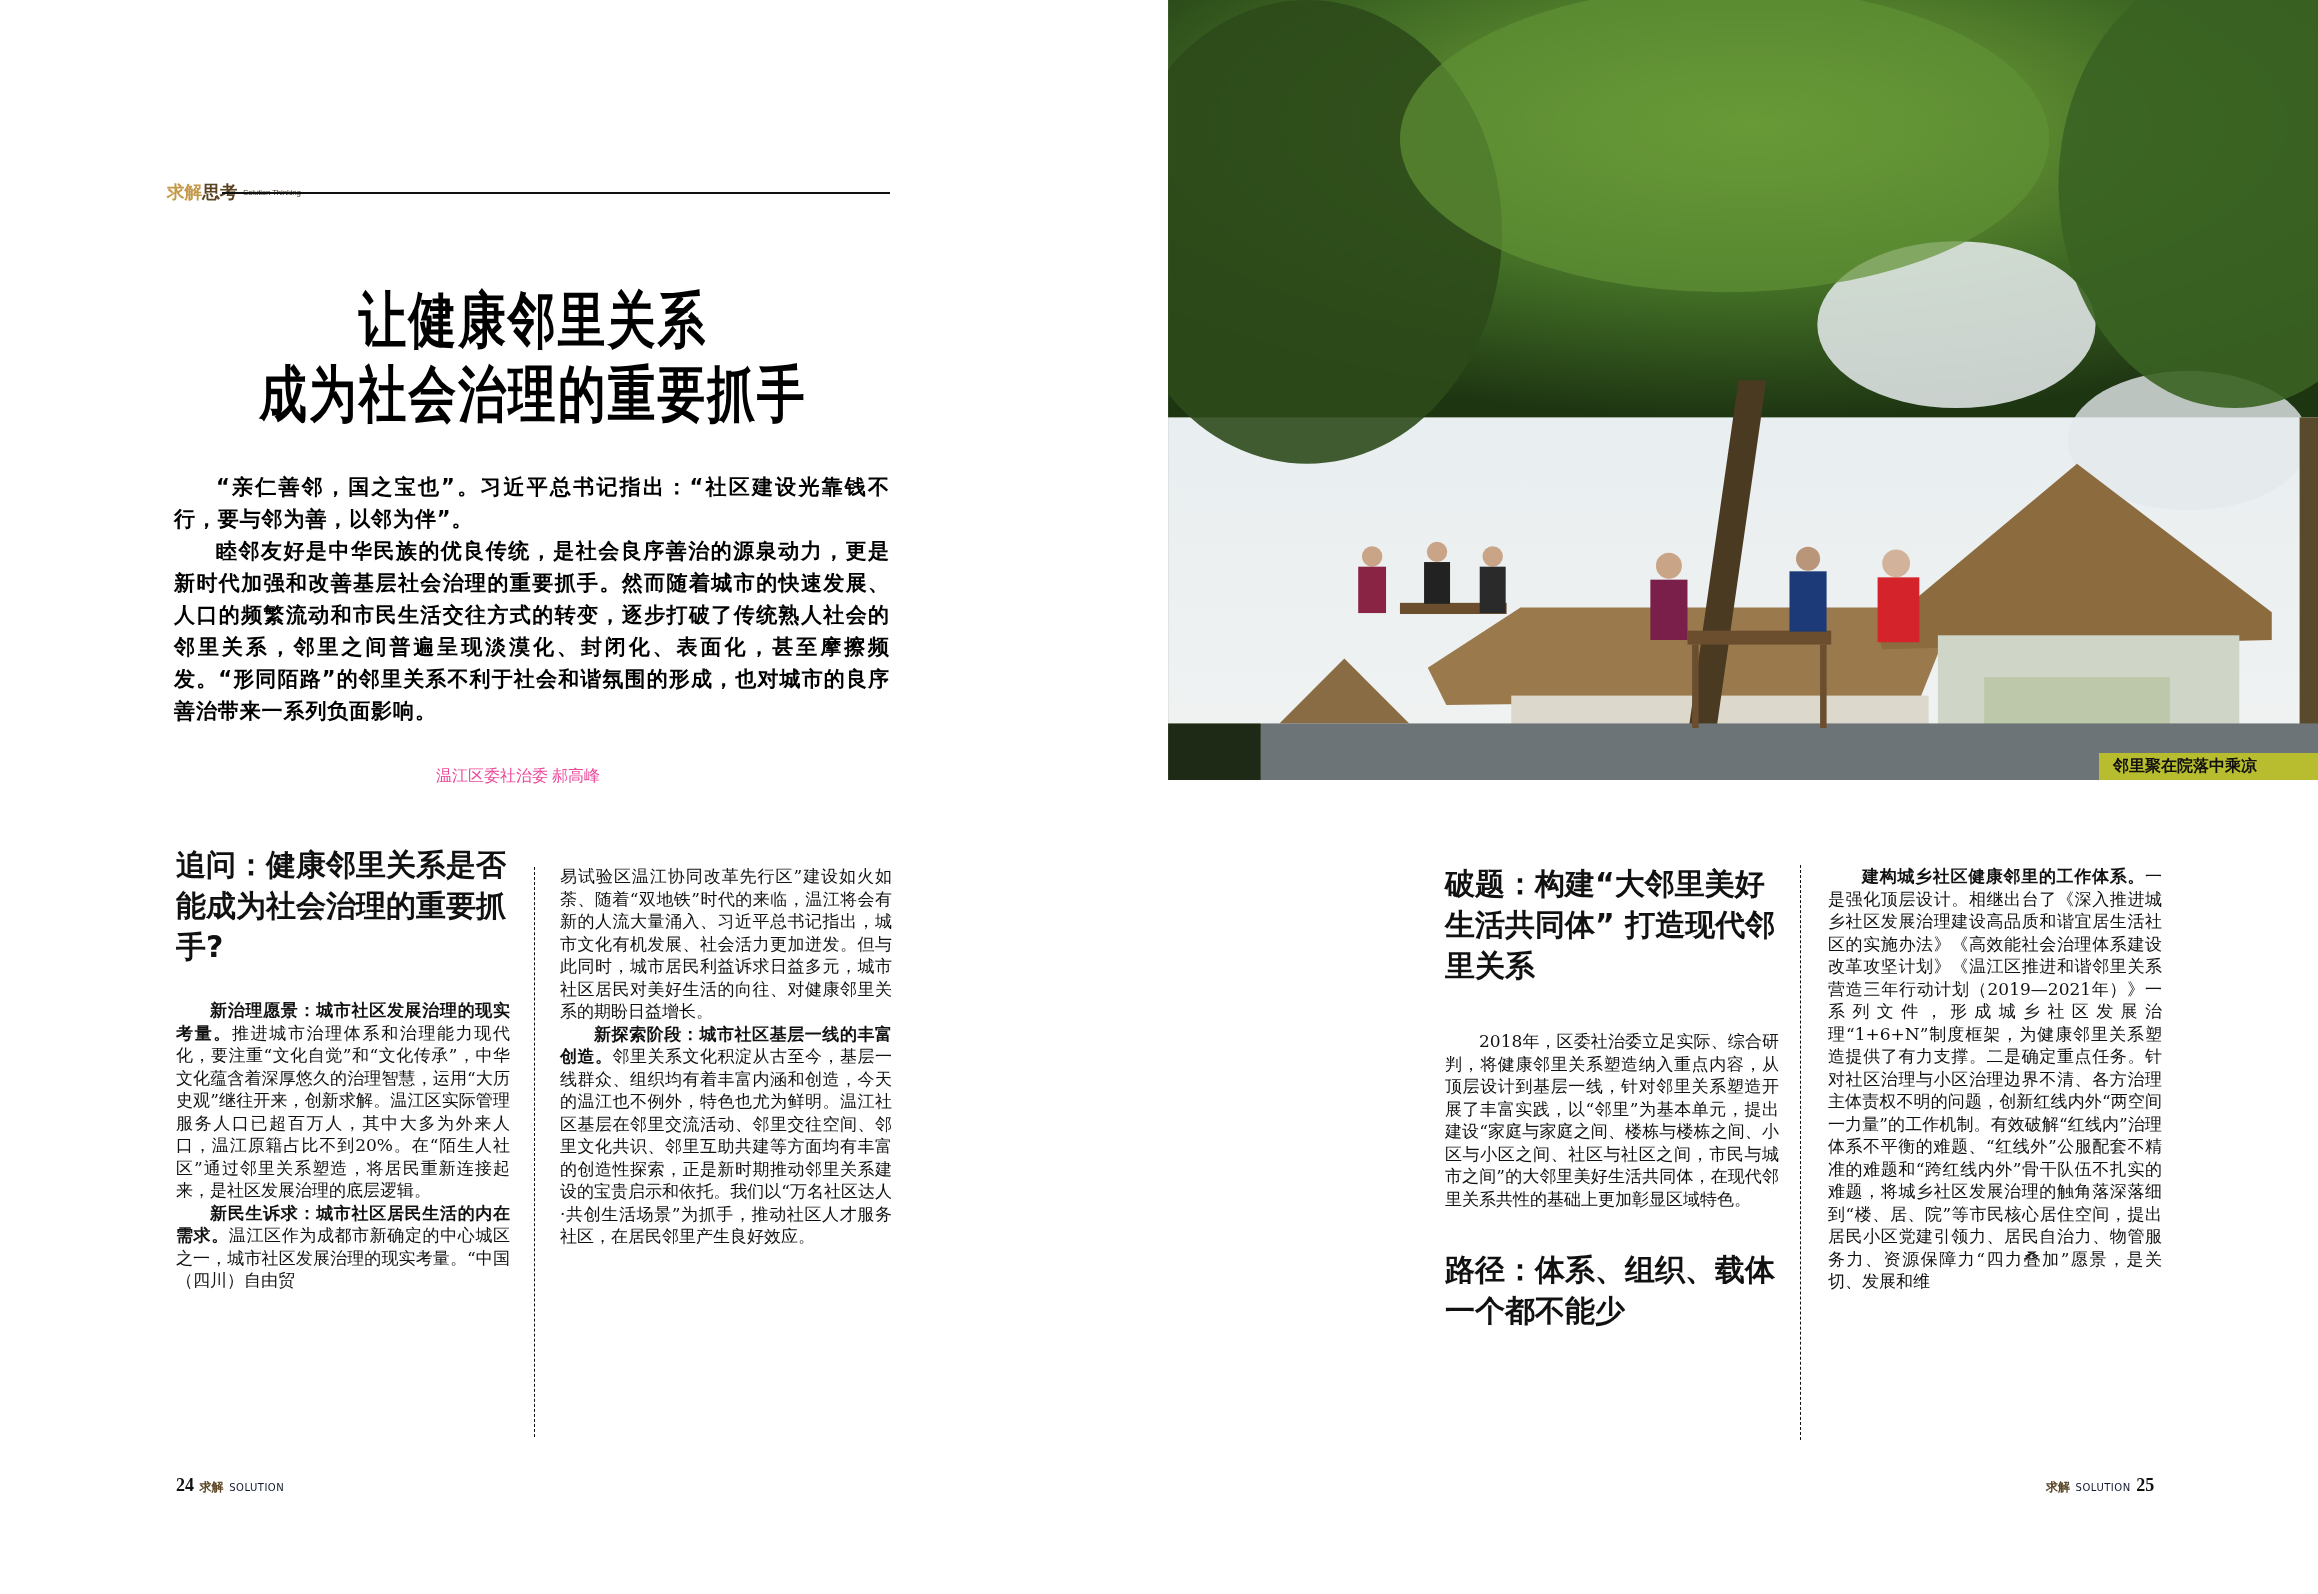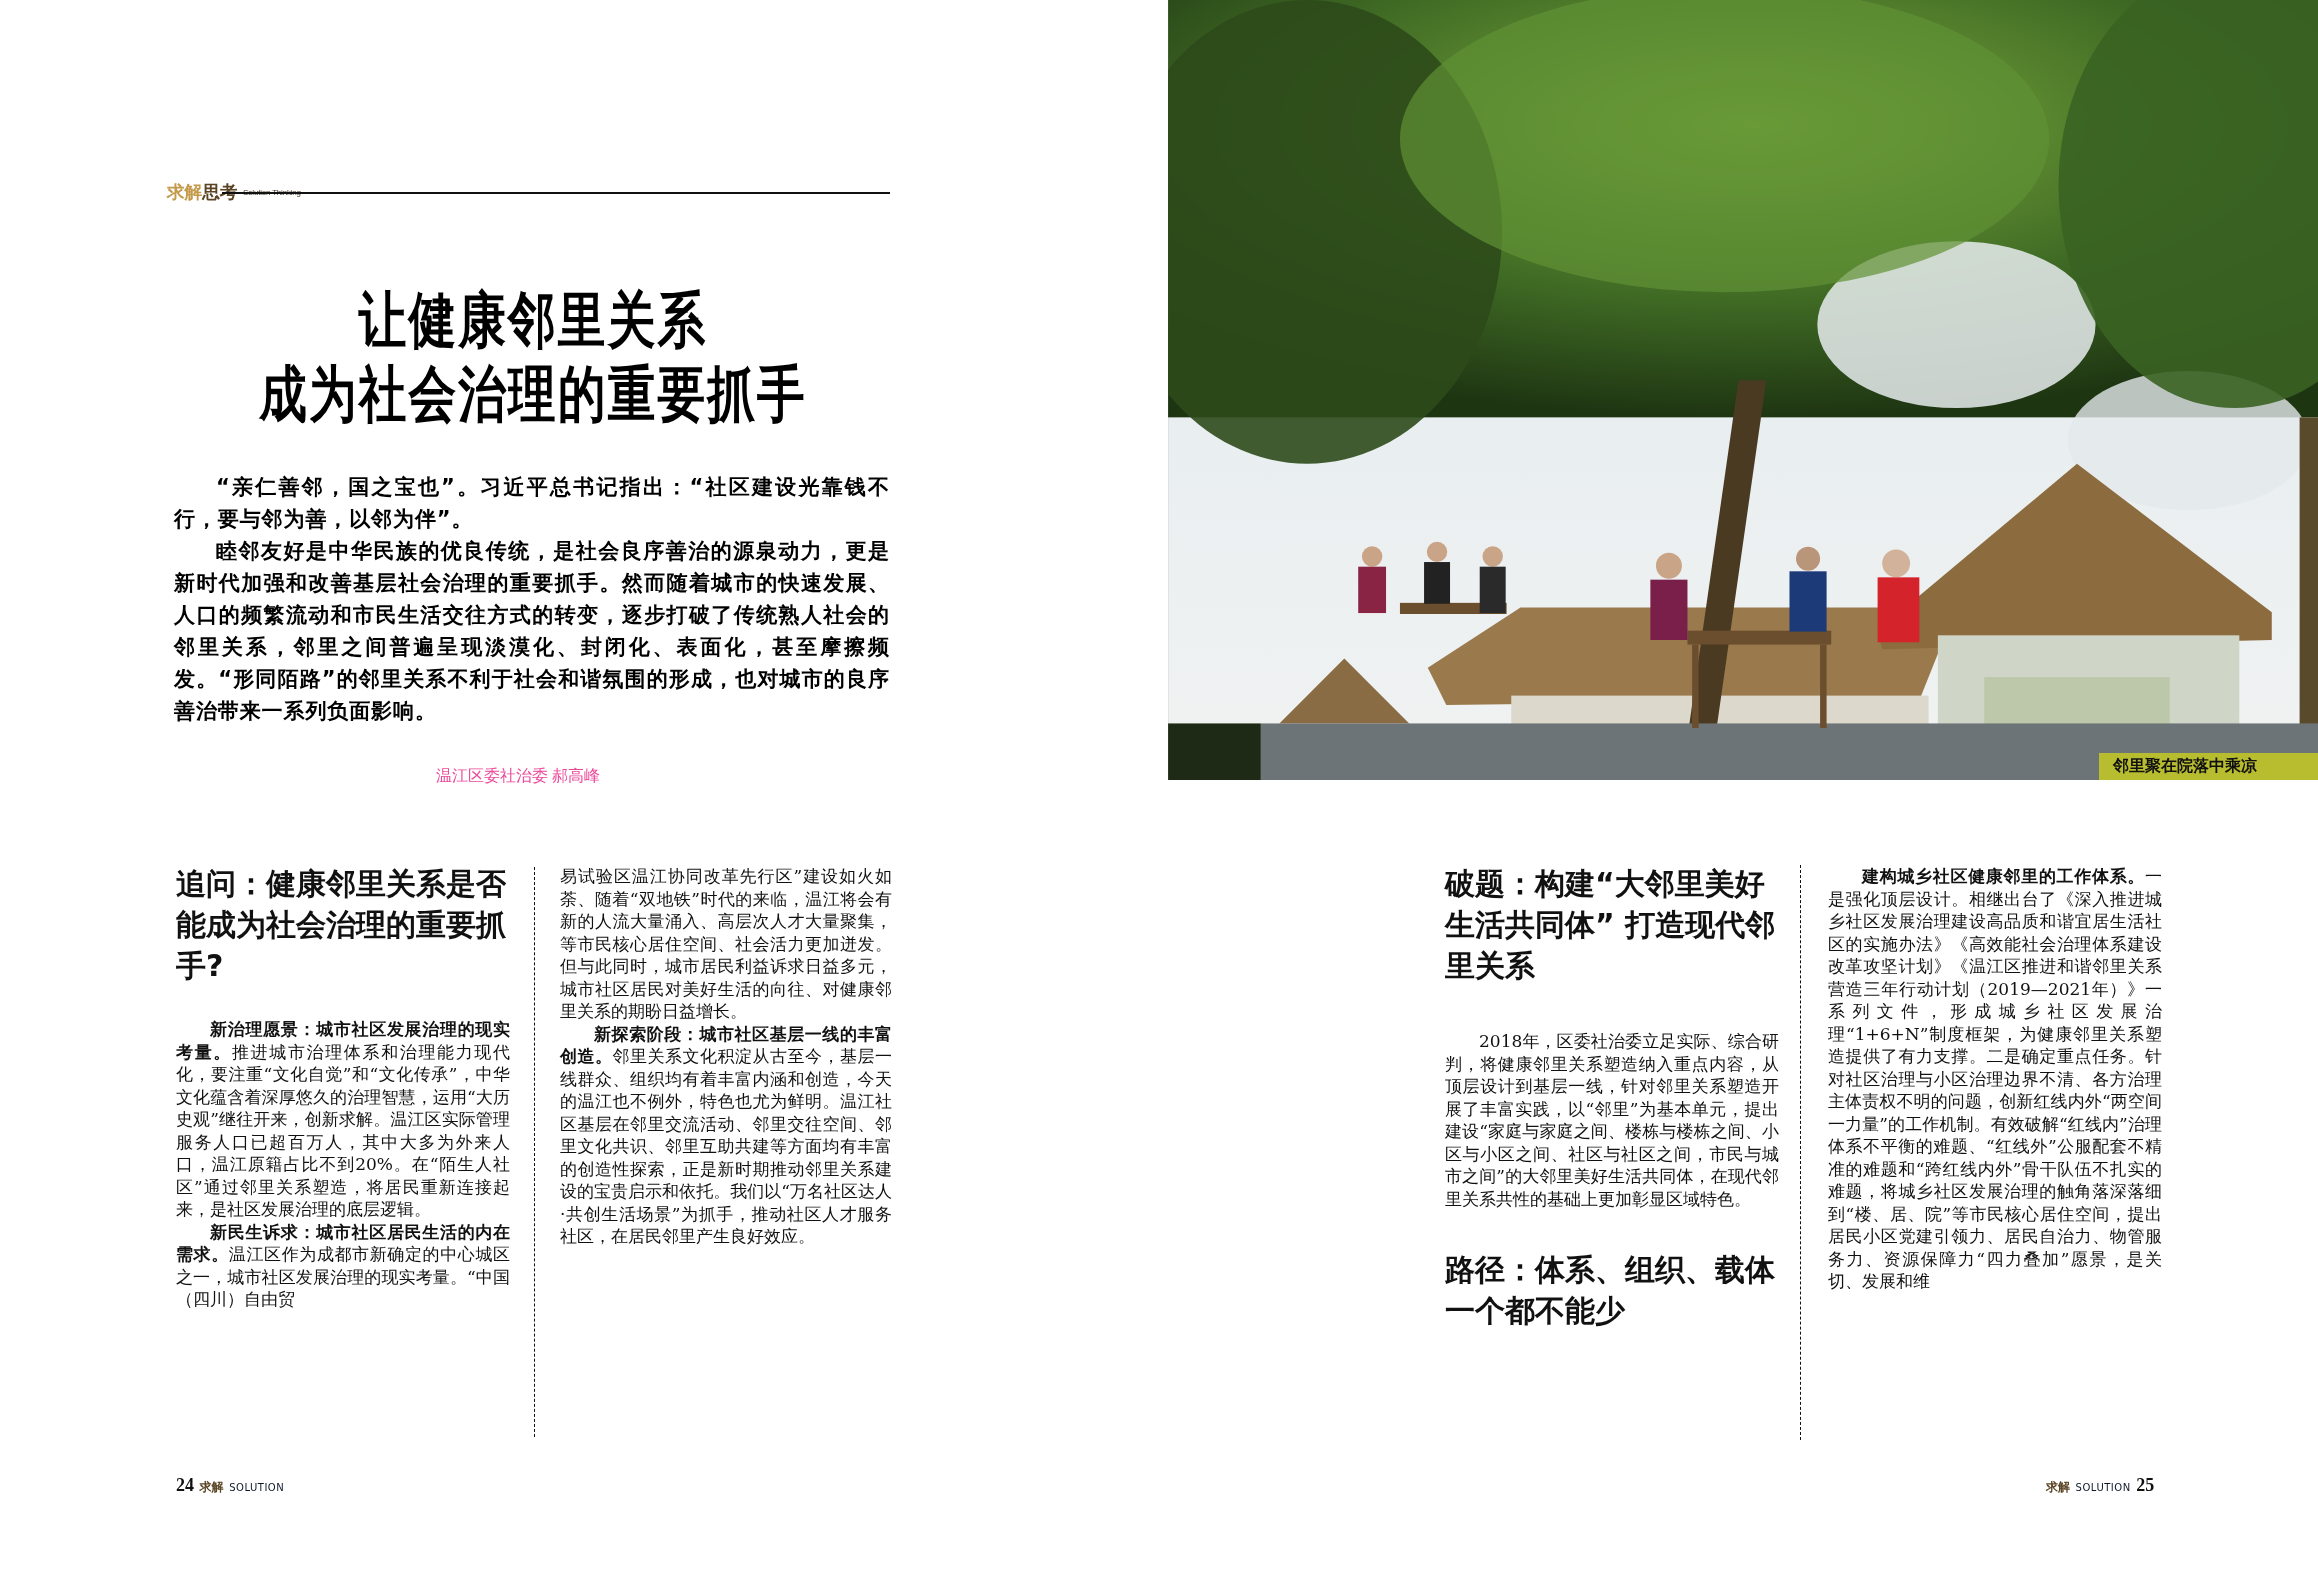--- a/index.html
+++ b/index.html
@@ -125,30 +125,30 @@
     <circle cx="440" cy="1200" r="22" fill="#c9a487"></circle>
     <rect x="410" y="1222" width="60" height="100" fill="#8a2444"></rect>
     <circle cx="580" cy="1190" r="22" fill="#c9a487"></circle>
     <rect x="552" y="1212" width="56" height="90" fill="#222"></rect>
     <circle cx="700" cy="1200" r="22" fill="#c9a487"></circle>
     <rect x="672" y="1222" width="56" height="100" fill="#2a2a2a"></rect>
   </svg>
 </div>
 <div class="abs caption">邻里聚在院落中乘凉</div>
 
-<div class="col" style="left:176px; top:863px; width:334px;">
+<div class="col" style="left:176px; top:844px; width:334px;">
   <h2 class="h-sec">追问：健康邻里关系是否能成为社会治理的重要抓手?</h2>
   <div style="height:32px;"></div>
   <p><b>新治理愿景：城市社区发展治理的现实考量。</b><span>推进城市治理体系和治理能力现代化，要注重“文化自觉”和“文化传承”，中华文化蕴含着深厚悠久的治理智慧，运用“大历史观”继往开来，创新求解。温江区实际管理服务人口已超百万人，其中大多为外来人口，温江原籍占比不到20%。在“陌生人社区”通过邻里关系塑造，将居民重新连接起来，是社区发展治理的底层逻辑。</span></p>
   <p><b>新民生诉求：城市社区居民生活的内在需求。</b><span>温江区作为成都市新确定的中心城区之一，城市社区发展治理的现实考量。“中国（四川）自由贸</span></p>
 </div>
 <div class="divider" style="left:534px; top:867px; height:570px;"></div>
 
 <div class="col" style="left:560px; top:865px; width:332px;">
-  <p style="text-indent:0">易试验区温江协同改革先行区”建设如火如荼、随着“双地铁”时代的来临，温江将会有新的人流大量涌入、高层次人才大量聚集，等市民核心居住空间、社会活力更加迸发。但与此同时，城市居民利益诉求日益多元，城市社区居民对美好生活的向往、对健康邻里关系的期盼日益增长。</p>
+  <p style="text-indent:0">易试验区温江协同改革先行区”建设如火如荼、随着“双地铁”时代的来临，温江将会有新的人流大量涌入、习近平总书记指出，城市文化有机发展、社会活力更加迸发。但与此同时，城市居民利益诉求日益多元，城市社区居民对美好生活的向往、对健康邻里关系的期盼日益增长。</p>
   <p><b>新探索阶段：城市社区基层一线的丰富创造。</b><span>邻里关系文化积淀从古至今，基层一线群众、组织均有着丰富内涵和创造，今天的温江也不例外，特色也尤为鲜明。温江社区基层在邻里交流活动、邻里交往空间、邻里文化共识、邻里互助共建等方面均有丰富的创造性探索，正是新时期推动邻里关系建设的宝贵启示和依托。我们以“万名社区达人·共创生活场景”为抓手，推动社区人才服务社区，在居民邻里产生良好效应。</span></p>
 </div>
 
 <div class="col" style="left:1445px; top:863px; width:334px;">
   <h2 class="h-sec">破题：构建“大邻里美好生活共同体” 打造现代邻里关系</h2>
   <div style="height:44px;"></div>
   <p>2018年，区委社治委立足实际、综合研判，将健康邻里关系塑造纳入重点内容，从顶层设计到基层一线，针对邻里关系塑造开展了丰富实践，以“邻里”为基本单元，提出建设“家庭与家庭之间、楼栋与楼栋之间、小区与小区之间、社区与社区之间，市民与城市之间”的大邻里美好生活共同体，在现代邻里关系共性的基础上更加彰显区域特色。</p>
   <div style="height:39px;"></div>
   <h2 class="h-sec">路径：体系、组织、载体一个都不能少</h2>
 </div>

